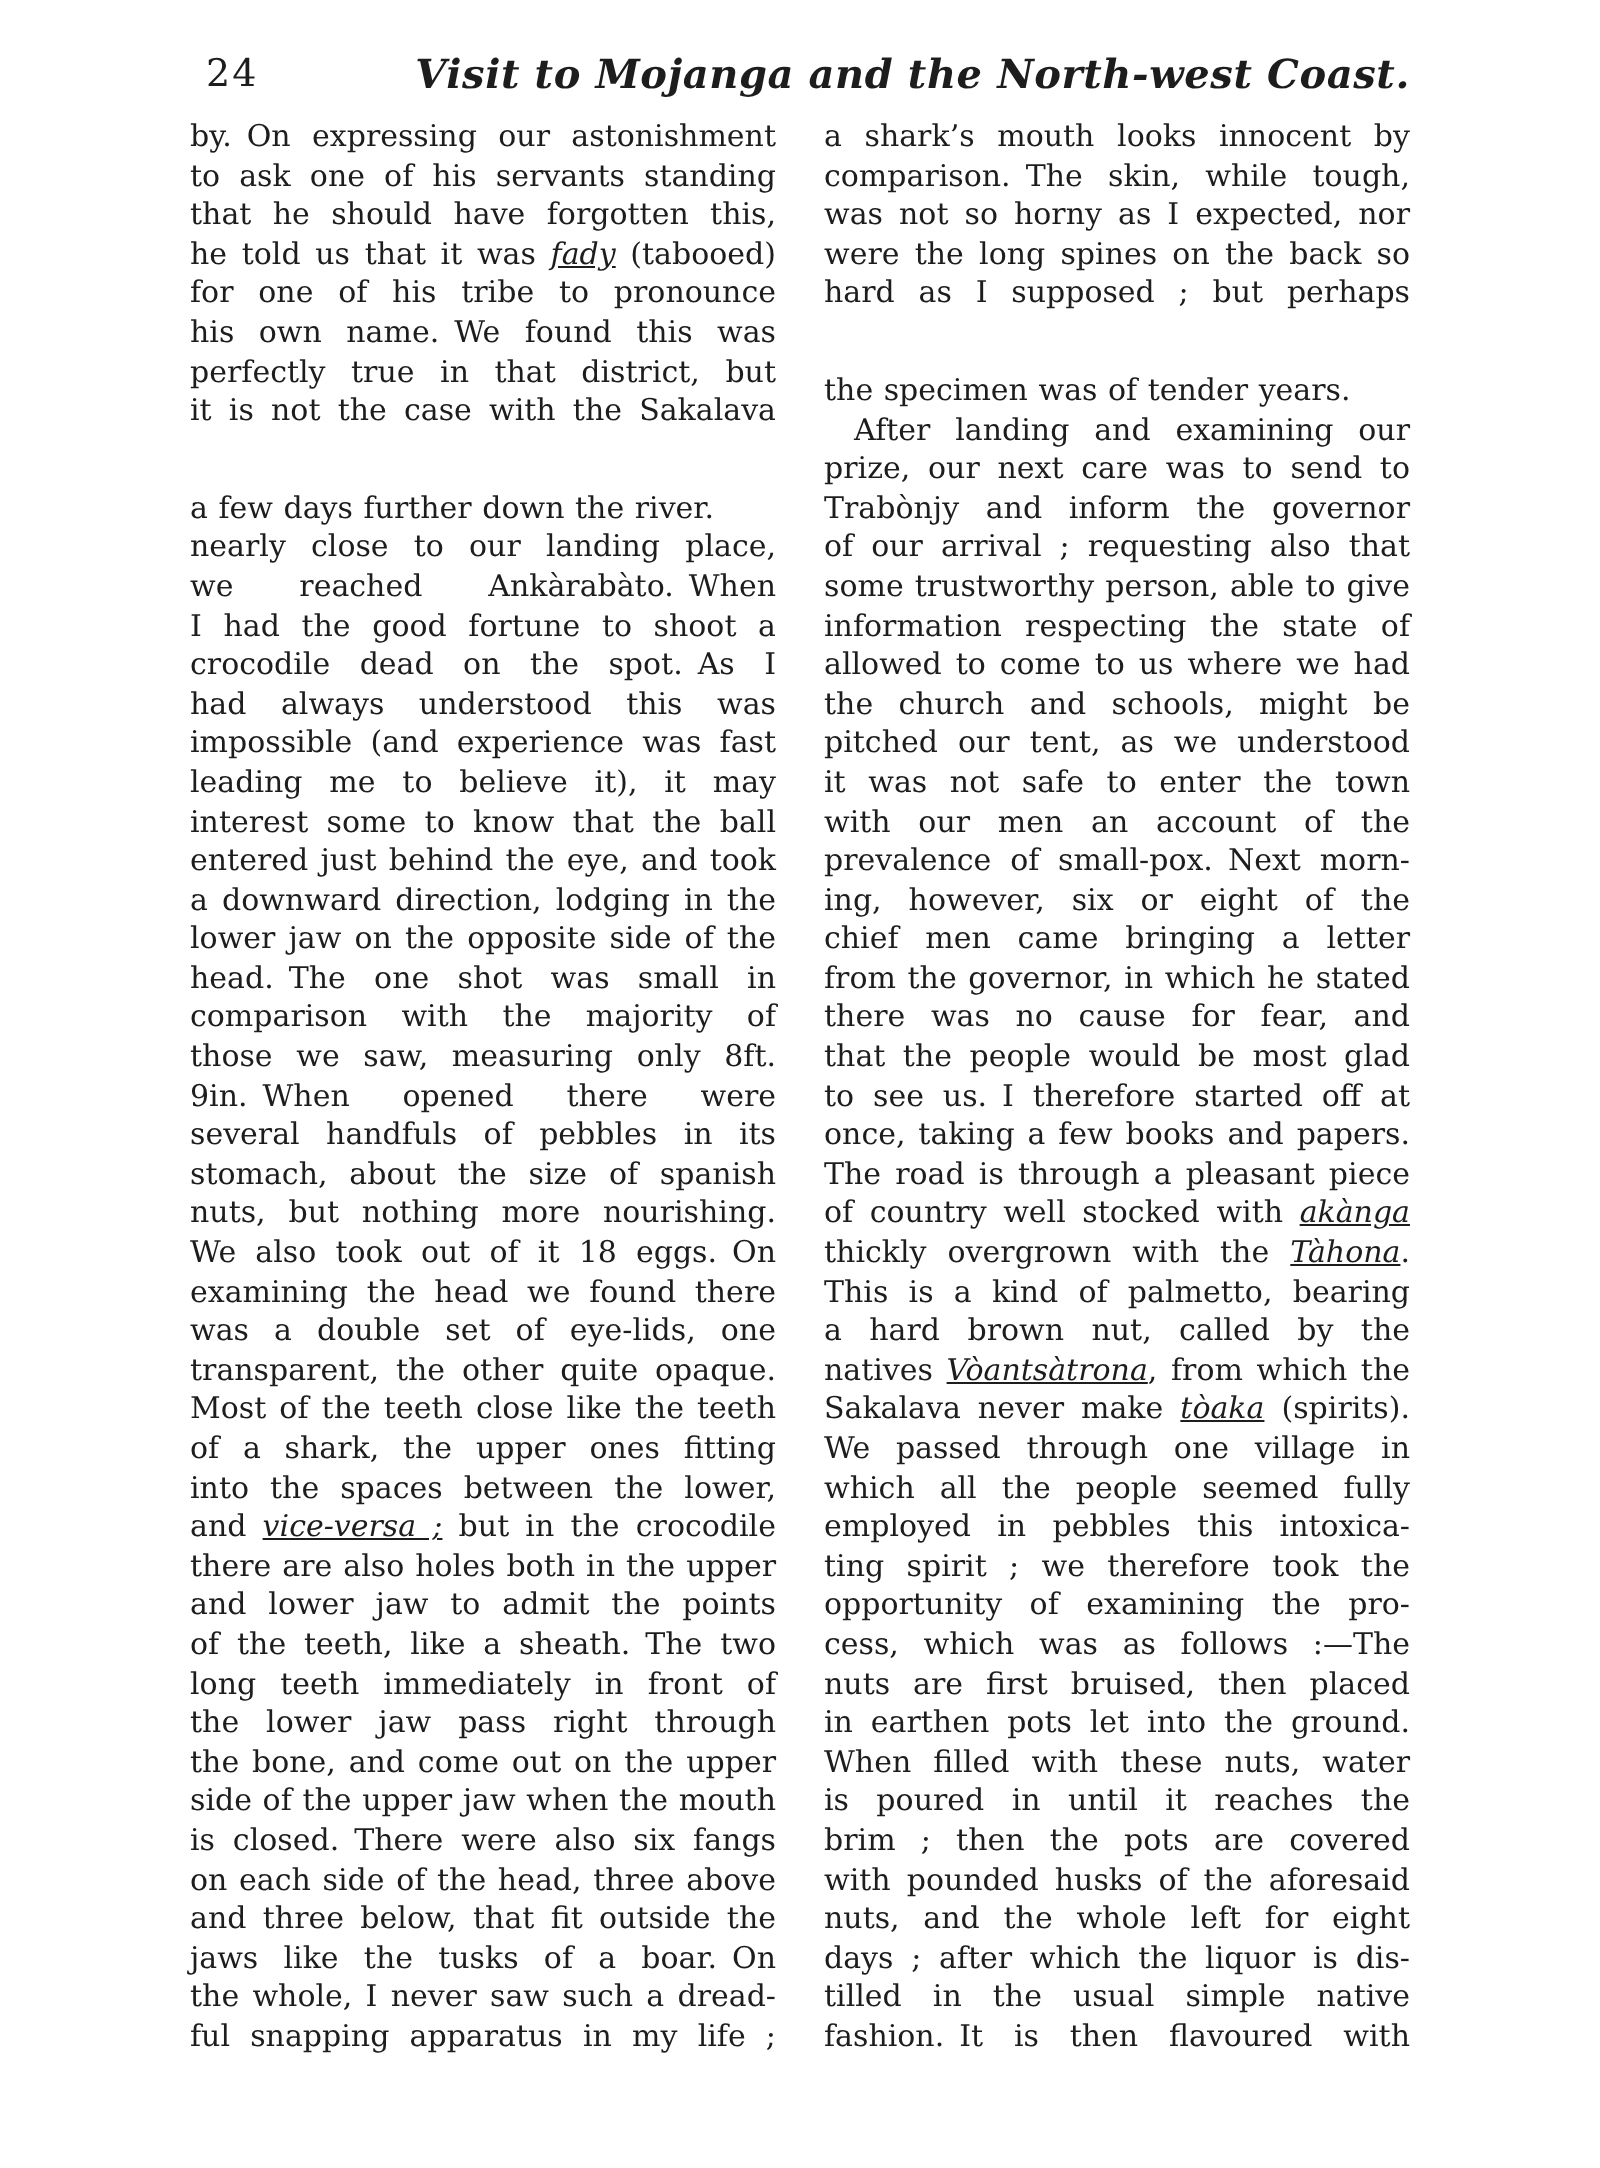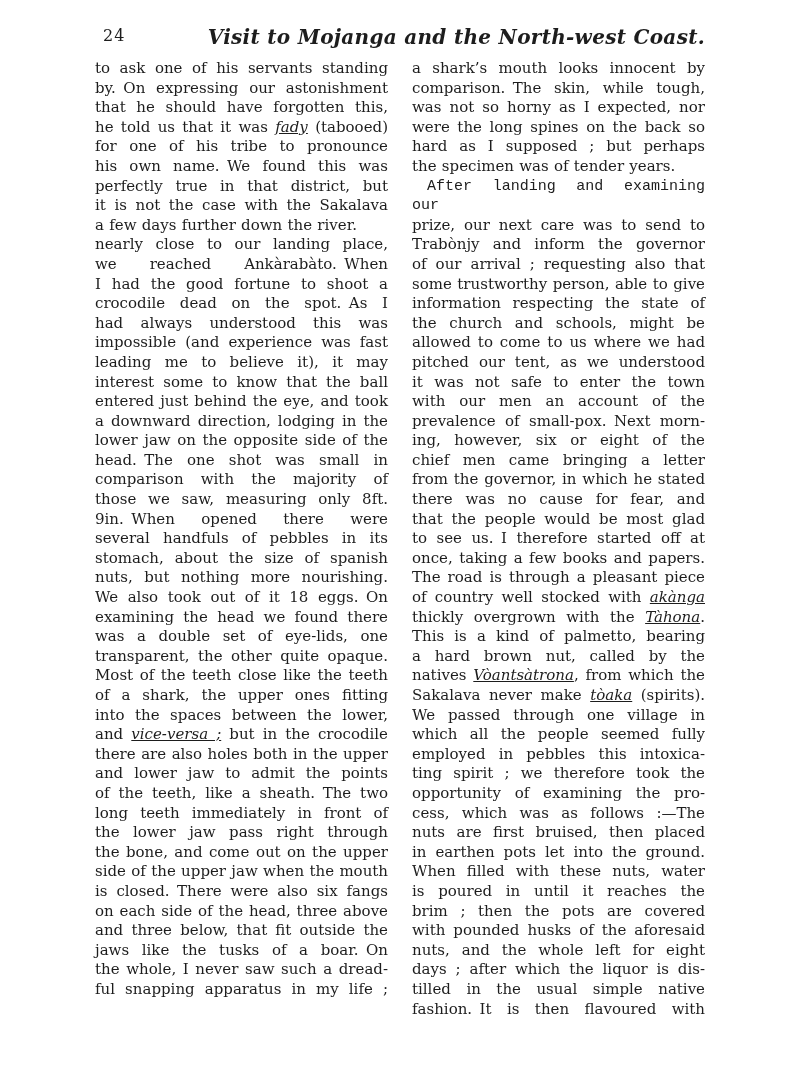--- a/index.html
+++ b/index.html
@@ -24,21 +24,21 @@
     position: absolute;
     top: 25px;
     left: 95px;
     width: 610px;
     height: 26px;
   }
   .page-number {
     position: absolute;
     left: 8px;
     top: 1px;
-    font-size: 16px;
+    font-size: 19px;
     letter-spacing: 1px;
   }
   .running-title {
     text-align: right;
     font-style: italic;
     font-weight: bold;
     font-size: 20px;
     letter-spacing: 0.3px;
   }
   .columns {
@@ -55,44 +55,44 @@
   .line {
     font-size: 15px;
     line-height: 19.6px;
     text-align: justify;
     text-align-last: justify;
     -moz-text-align-last: justify;
     word-spacing: 0.5px;
   }
   .line.flush {
     text-align-last: left;
+    margin-top: 29px;
     -moz-text-align-last: left;
   }
   .line.indent {
     text-indent: 15px;
-    font-family: Liberation Mono, monospace;
   }
   .it {
     font-style: italic;
     text-decoration: underline;
   }
 </style>
 </head>
 <body>
 
 <div class="page">
   <div class="header">
     <div class="page-number">24</div>
     <div class="running-title">Visit to Mojanga and the North-west Coast.</div>
   </div>
   <div class="columns" id="columns">
       <div class="column">
         <div class="paragraph">
+          <div class="line"><span>by. On expressing our astonishment</span></div>
           <div class="line"><span>to ask one of his servants standing</span></div>
-          <div class="line"><span>by. On expressing our astonishment</span></div>
           <div class="line"><span>that he should have forgotten this,</span></div>
           <div class="line"><span>he told us that it was </span><span class="it">fady</span><span> (tabooed)</span></div>
           <div class="line"><span>for one of his tribe to pronounce</span></div>
           <div class="line"><span>his own name. We found this was</span></div>
           <div class="line"><span>perfectly true in that district, but</span></div>
           <div class="line"><span>it is not the case with the Sakalava</span></div>
           <div class="line flush"><span>a few days further down the river.</span></div>
         </div>
         <div class="paragraph">
           <div class="line"><span>nearly close to our landing place,</span></div>
@@ -145,22 +145,22 @@
           <div class="line"><span>hard as I supposed ; but perhaps</span></div>
           <div class="line flush"><span>the specimen was of tender years.</span></div>
         </div>
         <div class="paragraph">
           <div class="line indent"><span>After landing and examining our</span></div>
           <div class="line"><span>prize, our next care was to send to</span></div>
           <div class="line"><span>Trabònjy and inform the governor</span></div>
           <div class="line"><span>of our arrival ; requesting also that</span></div>
           <div class="line"><span>some trustworthy person, able to give</span></div>
           <div class="line"><span>information respecting the state of</span></div>
+          <div class="line"><span>allowed to come to us where we had</span></div>
           <div class="line"><span>the church and schools, might be</span></div>
-          <div class="line"><span>allowed to come to us where we had</span></div>
           <div class="line"><span>pitched our tent, as we understood</span></div>
           <div class="line"><span>it was not safe to enter the town</span></div>
           <div class="line"><span>with our men an account of the</span></div>
           <div class="line"><span>prevalence of small-pox. Next morn-</span></div>
           <div class="line"><span>ing, however, six or eight of the</span></div>
           <div class="line"><span>chief men came bringing a letter</span></div>
           <div class="line"><span>from the governor, in which he stated</span></div>
           <div class="line"><span>there was no cause for fear, and</span></div>
           <div class="line"><span>that the people would be most glad</span></div>
           <div class="line"><span>to see us. I therefore started off at</span></div>

